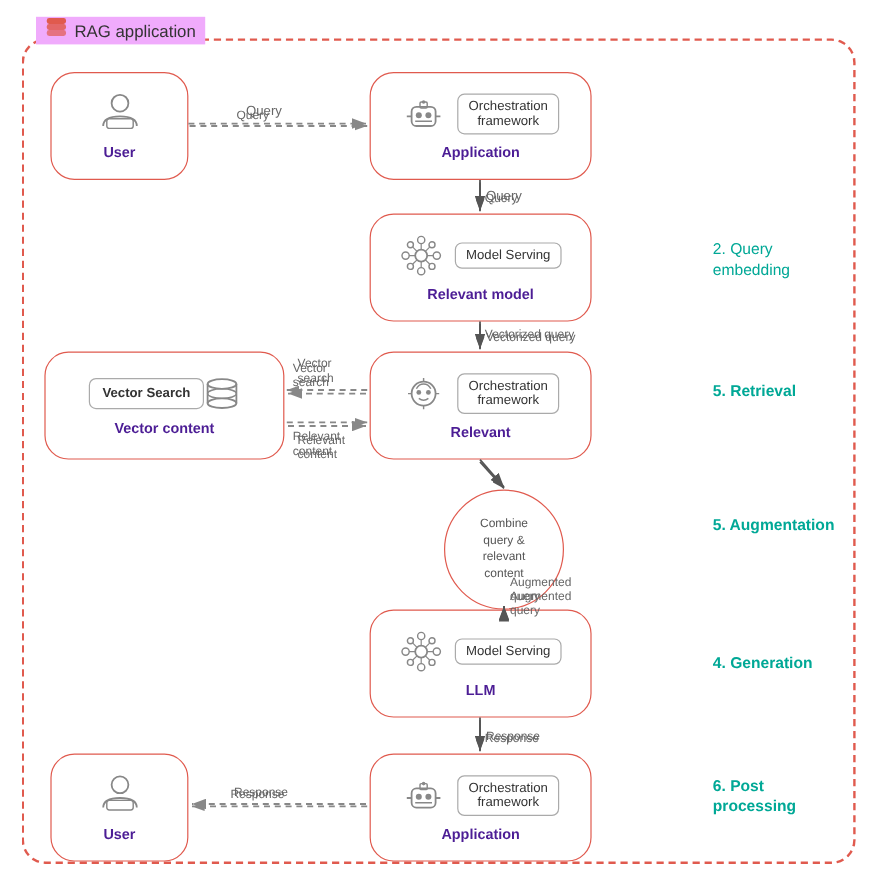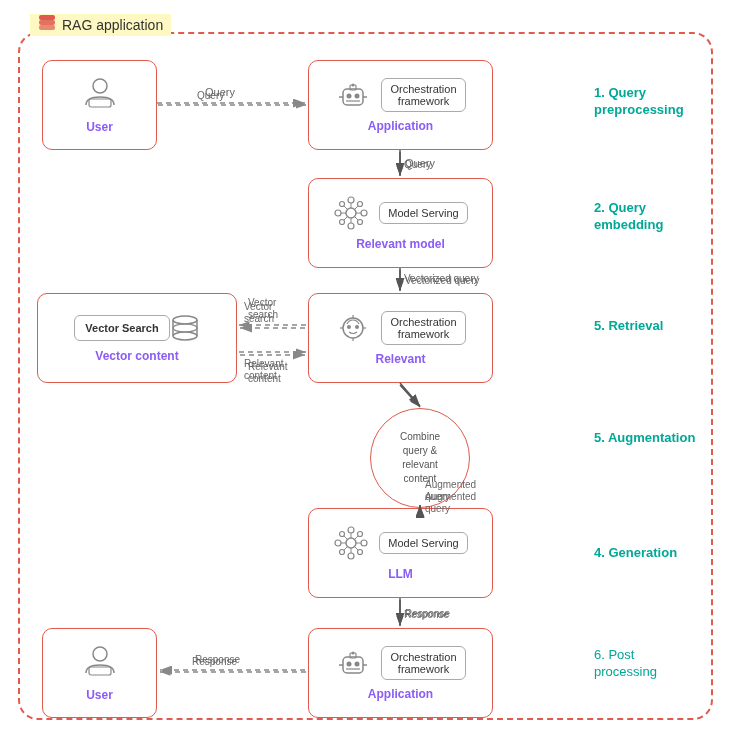--- a/index.html
+++ b/index.html
@@ -23,21 +23,21 @@
       top: 32px;
       width: 695px;
       height: 688px;
       border: 2px dashed #e05a4e;
       border-radius: 20px;
     }
     .rag-title {
       position: absolute;
       left: 30px;
       top: 14px;
-      background: #fef9c3;
+      background: #f0abfc;
       padding: 0 8px;
       display: flex;
       align-items: center;
       gap: 6px;
       font-size: 14px;
       color: #333;
       font-weight: 500;
     }
     .rag-icon {
       color: #e05a4e;
@@ -53,21 +53,21 @@
       font-size: 13px;
       line-height: 1.3;
       text-align: left;
       width: 120px;
     }
 
     
     .box {
       position: absolute;
       border: 1.5px solid #e05a4e;
-      border-radius: 10px;
+      border-radius: 20px;
       display: flex;
       flex-direction: column;
       align-items: center;
       justify-content: center;
       background: #fff;
       padding: 8px;
       text-align: center;
     }
     .box-inner {
       border: 1.5px solid #aaa;
@@ -75,21 +75,21 @@
       padding: 4px 8px;
       font-size: 11px;
       text-align: center;
       color: #333;
       margin-bottom: 4px;
       background: #fff;
     }
     .box-label {
       font-weight: 700;
       font-size: 12px;
-      color: #8b5cf6;
+      color: #4c1d95;
       margin-top: 2px;
     }
 
     
     .circle-box {
       position: absolute;
       border: 1.5px solid #e05a4e;
       border-radius: 50%;
       background: #fff;
       display: flex;
@@ -131,37 +131,34 @@
       
       <svg width="18" height="18" viewBox="0 0 18 18">
         <rect x="1" y="11" width="16" height="5" rx="2" fill="#e05a4e" opacity="0.7"></rect>
         <rect x="1" y="6" width="16" height="5" rx="2" fill="#e05a4e" opacity="0.85"></rect>
         <rect x="1" y="1" width="16" height="5" rx="2" fill="#e05a4e"></rect>
       </svg>
     </span>
     <span>RAG application</span>
   </div>
 
-  <div class="step-label" style="top:85px;">
-    <span style="color:#00a896;font-weight:700;">1. Query<br>preprocessing</span>
-  </div>
   <div class="step-label" style="top:200px;">
-    <span style="color:#00a896;font-weight:700;margin-top:35px;">2. Query<br>embedding</span>
+    <span style="color:#00a896;font-weight:400;margin-top:35px;">2. Query<br>embedding</span>
   </div>
   <div class="step-label" style="top:318px;">
     <span style="color:#00a896;font-weight:700;">5. Retrieval</span>
   </div>
   <div class="step-label" style="top:430px;">
     <span style="color:#00a896;font-weight:700;">5. Augmentation</span>
   </div>
   <div class="step-label" style="top:545px;">
     <span style="color:#00a896;font-weight:700;">4. Generation</span>
   </div>
   <div class="step-label" style="top:647px;">
-    <span style="color:#00a896;font-weight:400;">6. Post<br>processing</span>
+    <span style="color:#00a896;font-weight:700;">6. Post<br>processing</span>
   </div>
 
   <div class="box" style="left:42px;top:60px;width:115px;height:90px;">
     <div class="icon-area">
       <svg width="38" height="32" viewBox="0 0 38 32">
         <circle cx="19" cy="9" r="7" fill="none" stroke="#888" stroke-width="1.5"></circle>
         <path d="M5 28 Q5 20 19 20 Q33 20 33 28" fill="none" stroke="#888" stroke-width="1.5"></path>
         <rect x="8" y="22" width="22" height="8" rx="2" fill="none" stroke="#888" stroke-width="1.2"></rect>
       </svg>
     </div>

